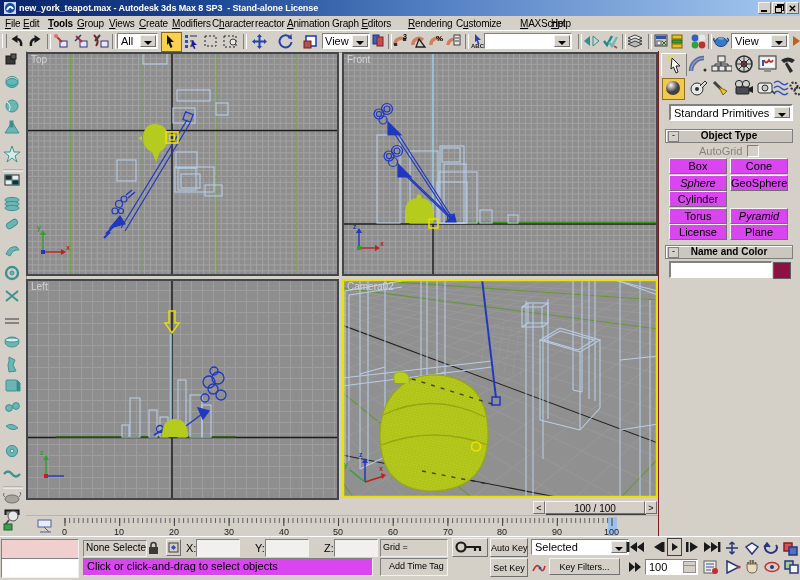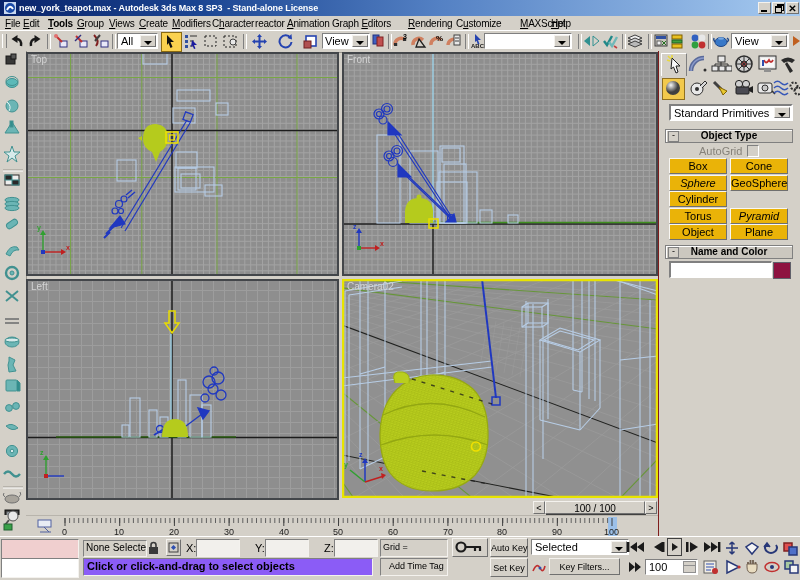--- a/index.html
+++ b/index.html
@@ -7,21 +7,21 @@
 .abs{position:absolute;}
 .sunk{border-top:1px solid #808080;border-left:1px solid #808080;border-right:1px solid #f4f2ee;border-bottom:1px solid #f4f2ee;}
 .btn{white-space:nowrap;background:#d4d0c8;border-top:1px solid #f4f2ee;border-left:1px solid #f4f2ee;border-right:1px solid #707070;border-bottom:1px solid #707070;box-sizing:border-box;}
 .combo{background:#fff;border-top:1px solid #808080;border-left:1px solid #808080;border-right:1px solid #fff;border-bottom:1px solid #fff;box-sizing:border-box;font-size:11px;color:#000;}
 .dd{position:absolute;right:1px;top:1px;bottom:1px;width:14px;background:#d4d0c8;border-top:1px solid #f4f2ee;border-left:1px solid #f4f2ee;border-right:1px solid #707070;border-bottom:1px solid #707070;}
 .dd:after{content:"";position:absolute;left:3px;top:5px;border-left:4px solid transparent;border-right:4px solid transparent;border-top:4px solid #000;}
 .sep{position:absolute;top:3px;bottom:3px;width:2px;border-left:1px solid #808080;border-right:1px solid #fff;}
 .mi{font-size:10px;color:#000;position:absolute;top:2px;letter-spacing:-0.2px;}
 .rolhdr{position:absolute;left:6px;width:126px;height:12px;background:#cbc7bf;border:1px solid #808080;box-shadow:inset 1px 1px 0 #fff;font-size:10px;font-weight:bold;color:#000;text-align:center;line-height:12px;}
 .rolhdr b{position:absolute;left:2px;top:1px;width:9px;height:9px;background:#d4d0c8;border:1px solid #808080;font-weight:normal;font-size:9px;line-height:7px;text-align:center;}
-.obtn{position:absolute;width:56px;height:14px;background:#eab308;border-top:1px solid #f8f6f2;border-left:1px solid #f8f6f2;border-right:1px solid #6f6f6f;border-bottom:1px solid #6f6f6f;font-size:11px;color:#000;text-align:center;line-height:14px;}
+.obtn{position:absolute;width:56px;height:14px;background:#d946ef;border-top:1px solid #f8f6f2;border-left:1px solid #f8f6f2;border-right:1px solid #6f6f6f;border-bottom:1px solid #6f6f6f;font-size:11px;color:#000;text-align:center;line-height:14px;}
 </style>
 </head>
 <body>
 
 <div class="abs" style="left:0;top:0;width:800px;height:16px;background:linear-gradient(to right,#0a246a 0%,#1b4592 25%,#5481c4 55%,#a6caf0 100%);">
  <svg class="abs" style="left:4px;top:2px" width="12" height="12">
       <rect width="12" height="12" fill="#c8d8f0"></rect>
       <circle cx="6" cy="6" r="5" fill="#1a4aa8"></circle>
       <path d="M3 8 Q6 2 9 7" stroke="#fff" stroke-width="2" fill="none"></path>
     </svg>
@@ -329,21 +329,21 @@
  <div class="abs" style="left:40px;top:94px;font-size:11px;color:#86827a;">AutoGrid</div>
  <div class="abs" style="left:88px;top:94px;width:10px;height:10px;background:#d4d0c8;border-top:1px solid #808080;border-left:1px solid #808080;border-right:1px solid #fff;border-bottom:1px solid #fff;"></div>
  <div class="obtn" style="left:10px;top:107px;">Box</div>
     <div class="obtn" style="left:71px;top:107px;">Cone</div>
  <div class="obtn" style="left:10px;top:124px;font-style:italic;">Sphere</div>
     <div class="obtn" style="left:71px;top:124px;">GeoSphere</div>
  <div class="obtn" style="left:10px;top:140px;">Cylinder</div>
     <div class="obtn" style="left:71px;top:140px;margin-top:27px;">Tube</div>
  <div class="obtn" style="left:10px;top:157px;">Torus</div>
     <div class="obtn" style="left:71px;top:157px;font-style:italic;">Pyramid</div>
- <div class="obtn" style="left:10px;top:173px;">Object</div>
+ <div class="obtn" style="left:10px;top:173px;">License</div>
     <div class="obtn" style="left:71px;top:173px;">Plane</div>
 
  <div class="rolhdr" style="top:194px;"><b>-</b>Name and Color</div>
  <div class="abs" style="left:10px;top:210px;width:100px;height:14px;background:#fff;border-top:2px solid #808080;border-left:2px solid #808080;border-right:1px solid #fff;border-bottom:1px solid #fff;"></div>
  <div class="abs" style="left:114px;top:211px;width:16px;height:15px;background:#8e1240;border:1px solid #60606a;"></div>
 </div>
 
 <svg class="abs" style="left:26px;top:52px" width="313" height="224">
 <defs>
       <pattern id="gt" width="5.9" height="5.9" patternUnits="userSpaceOnUse">
@@ -850,21 +850,21 @@
       </svg></div>
  <svg class="abs" style="left:685px;top:3px" width="16" height="14">
       <rect x="1" y="2" width="2.5" height="10" fill="#1a1a1a"></rect>
       <path d="M5 2 l8 5 -8 5 Z" fill="#1a1a1a"></path>
     </svg>
  <svg class="abs" style="left:703px;top:3px" width="19" height="14">
       <path d="M1 2 l7 5 -7 5 Z M8 2 l7 5 -7 5 Z" fill="#1a1a1a"></path>
       <rect x="15" y="2" width="2.4" height="10" fill="#1a1a1a"></rect>
     </svg>
 
- <div class="abs sunk" style="left:83px;top:21px;width:288px;height:16px;background:#8b5cf6;font-size:11px;font-weight:bold;"><span style="margin-left:3px;line-height:15px;">Click or click-and-drag to select objects</span></div>
+ <div class="abs sunk" style="left:83px;top:21px;width:288px;height:16px;background:#d946ef;font-size:11px;"><span style="margin-left:3px;line-height:15px;">Click or click-and-drag to select objects</span></div>
  <div class="abs sunk" style="left:380px;top:21px;width:66px;height:16px;background:#d4d0c8;font-size:9px;"><span style="margin-left:8px;line-height:15px;">Add Time Tag</span></div>
  <div class="abs btn" style="left:490px;top:21px;width:38px;height:19px;font-size:9px;text-align:center;line-height:18px;">Set Key</div>
  <svg class="abs" style="left:531px;top:23px" width="16" height="15">
       <path d="M2 11 Q6 2 9 8 T14 6" stroke="#c03030" stroke-width="1.6" fill="none"></path>
       <circle cx="9" cy="8" r="1.5" fill="#3050b0"></circle>
     </svg>
  <div class="abs btn" style="left:549px;top:21px;width:71px;height:17px;font-size:9px;text-align:center;line-height:16px;">Key Filters...</div>
  <svg class="abs" style="left:627px;top:23px" width="17" height="14">
       <path d="M2 2 l6 5 -6 5 Z M8 2 l6 5 -6 5 Z" fill="#1a1a1a"></path>
     </svg>

